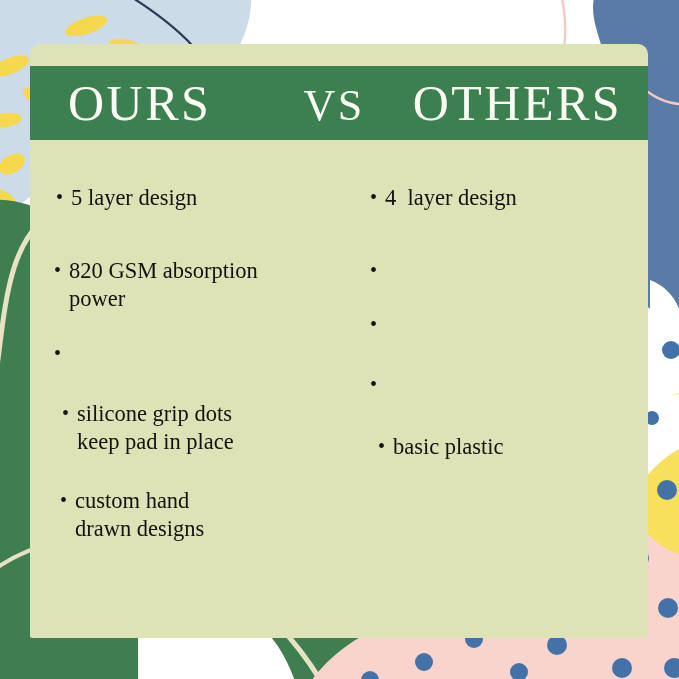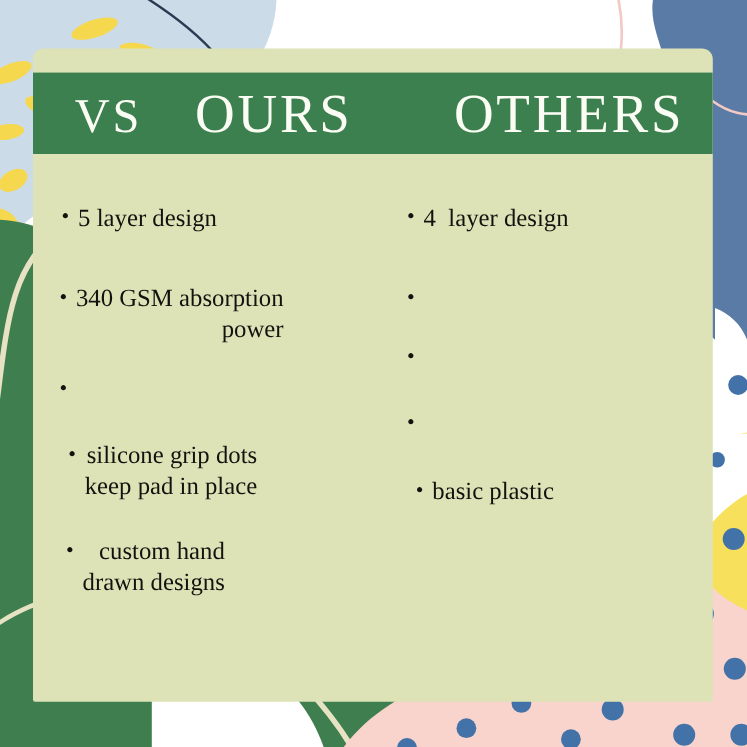--- a/index.html
+++ b/index.html
@@ -110,21 +110,20 @@
 
   .bullet-dot {
     flex: 0 0 auto;
     font-size: 20px;
     line-height: 1.3;
     margin-right: 8px;
     color: #13120f;
   }
   .bullet-text {
     white-space: pre-wrap;
-    text-align: right;
   }
 
   
   .col-ours   .bullet-row:nth-child(1) { margin-left: 6px;  margin-bottom: 46px; }
   .col-ours   .bullet-row:nth-child(2) { margin-left: 4px;  margin-bottom: 28px; }
   .col-ours   .bullet-row:nth-child(3) { margin-left: 4px;  margin-bottom: 34px; }
   .col-ours   .bullet-row:nth-child(4) { margin-left: 12px; margin-bottom: 32px; }
   .col-ours   .bullet-row:nth-child(5) { margin-left: 10px; }
 
   .col-others .bullet-row:nth-child(1) { margin-left: 4px;  margin-bottom: 46px; }
@@ -227,38 +226,38 @@
       <circle cx="652" cy="418" r="7"></circle>
     </g>
 
     <circle cx="671" cy="350" r="9" fill="#4372a8"></circle>
   </svg>
 
   <div class="card">
 
     <div class="card-header">
       <div class="header-row">
+        <span class="header-word hw-ours">OURS</span>
         <span class="header-word hw-vs">VS</span>
-        <span class="header-word hw-ours">OURS</span>
         <span class="header-word hw-other">OTHERS</span>
       </div>
     </div>
 
     <div class="columns">
 
       <div class="col col-ours">
 
         <div class="bullet-row">
           <span class="bullet-dot">•</span>
           <span class="bullet-text">5 layer design</span>
         </div>
 
         <div class="bullet-row">
           <span class="bullet-dot">•</span>
-          <span class="bullet-text">340 GSM absorption
+          <span class="bullet-text">820 GSM absorption
 power</span>
         </div>
 
         <div class="bullet-row">
           <span class="bullet-dot">•</span>
         </div>
 
         <div class="bullet-row">
           <span class="bullet-dot">•</span>
           <span class="bullet-text">silicone grip dots

